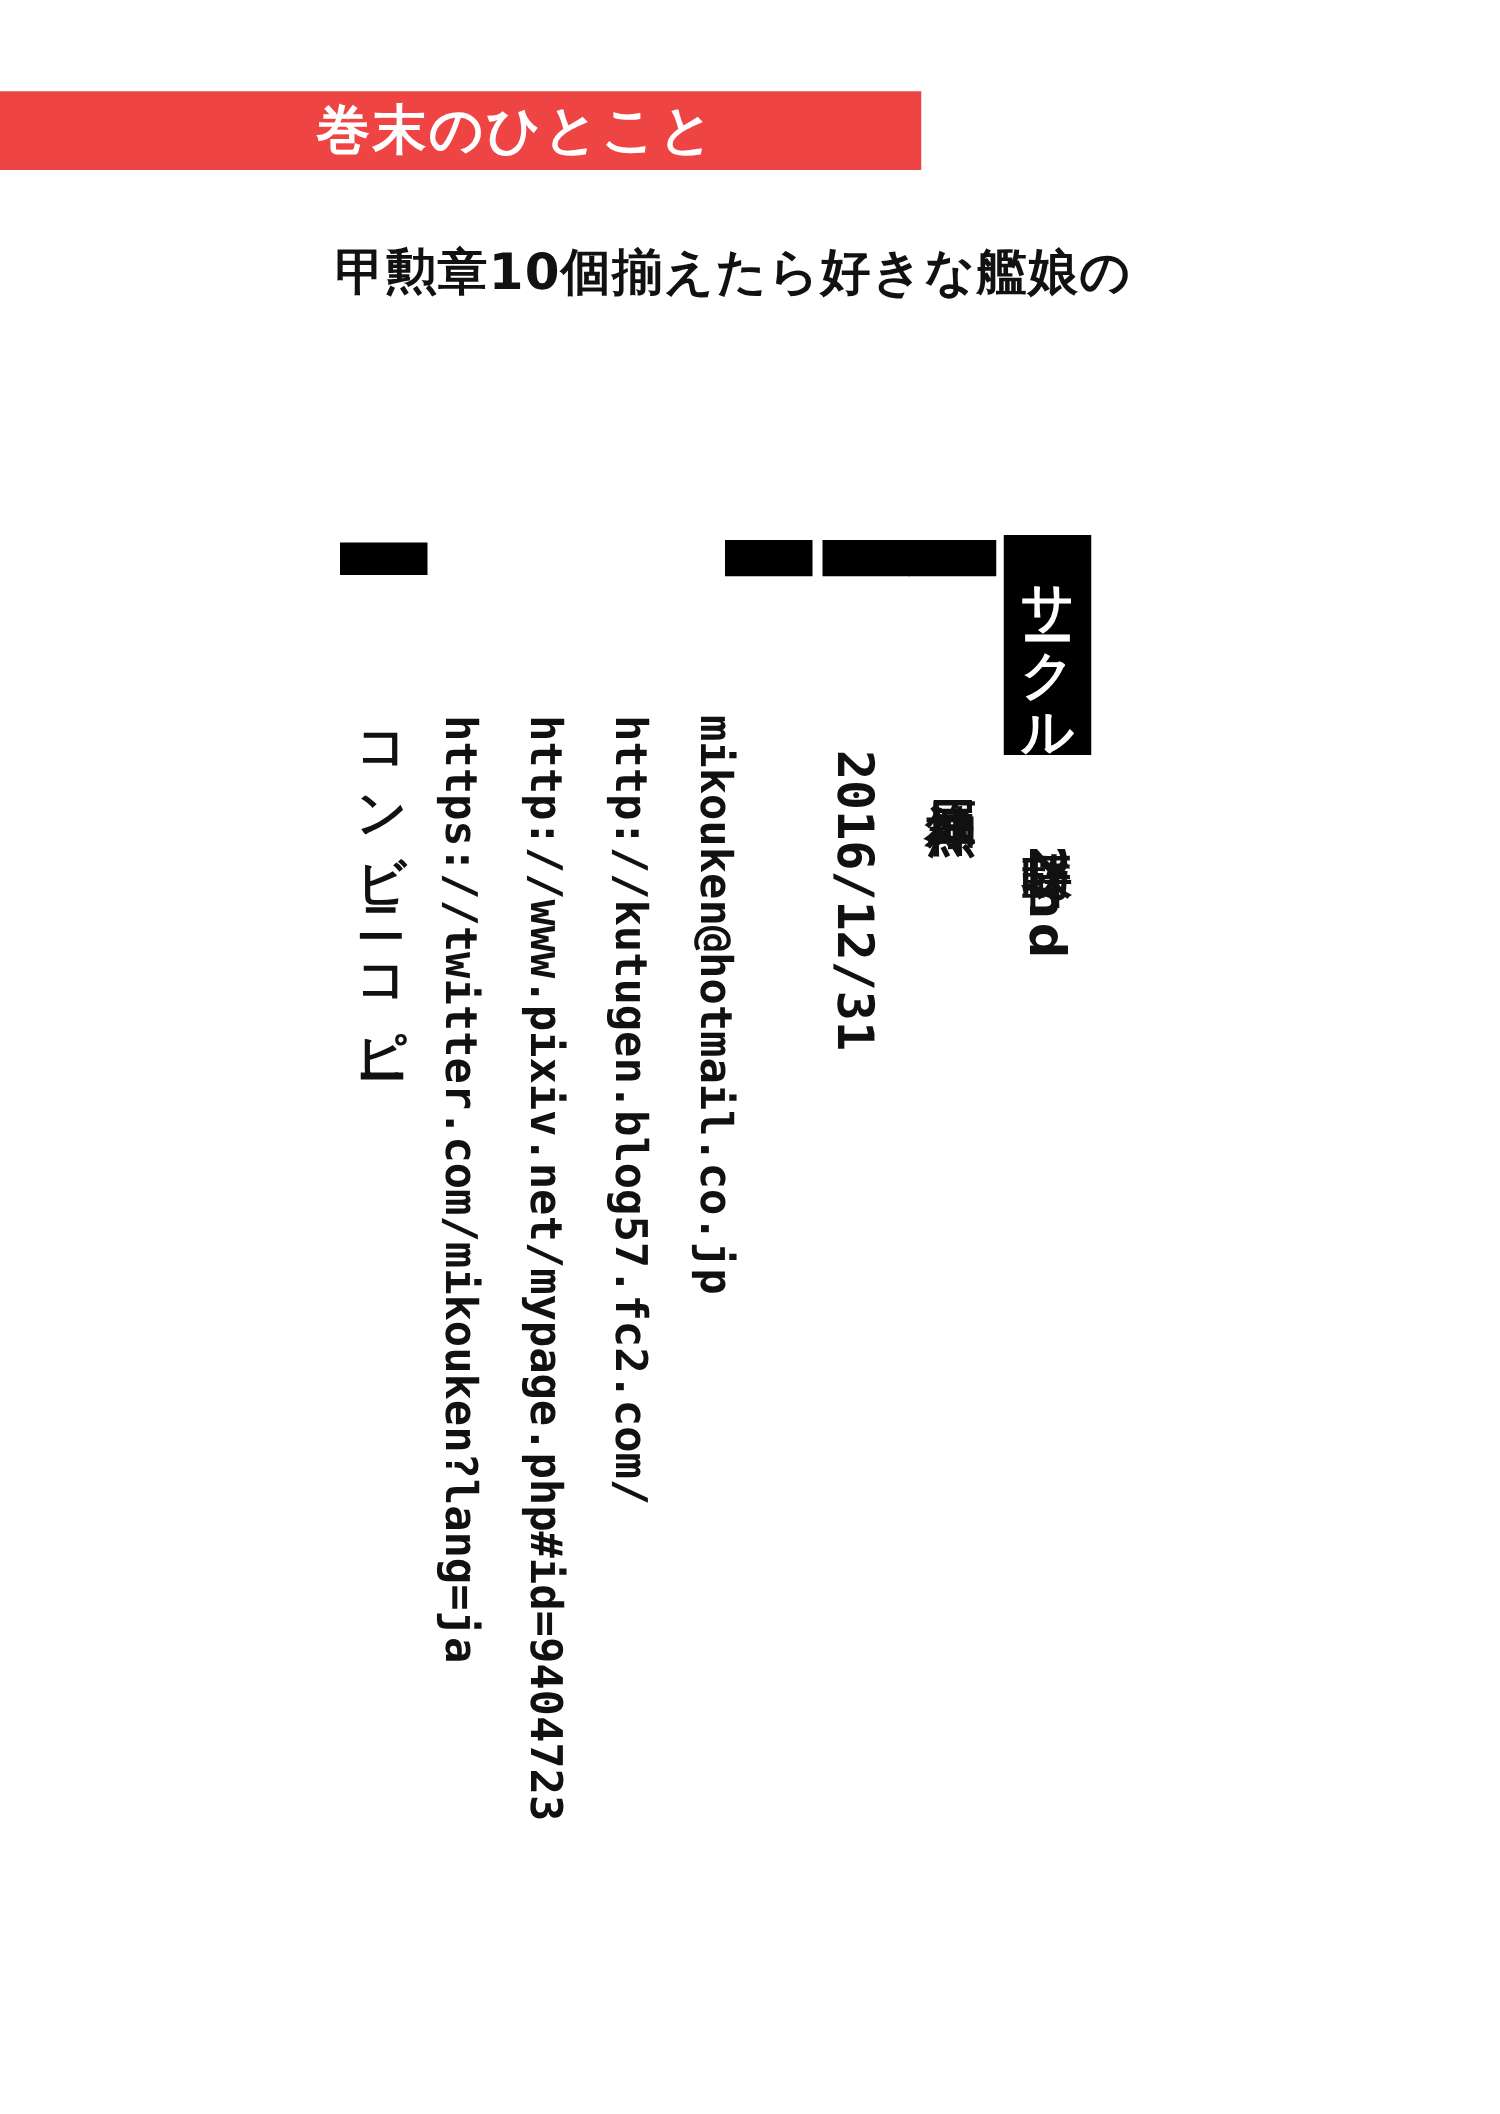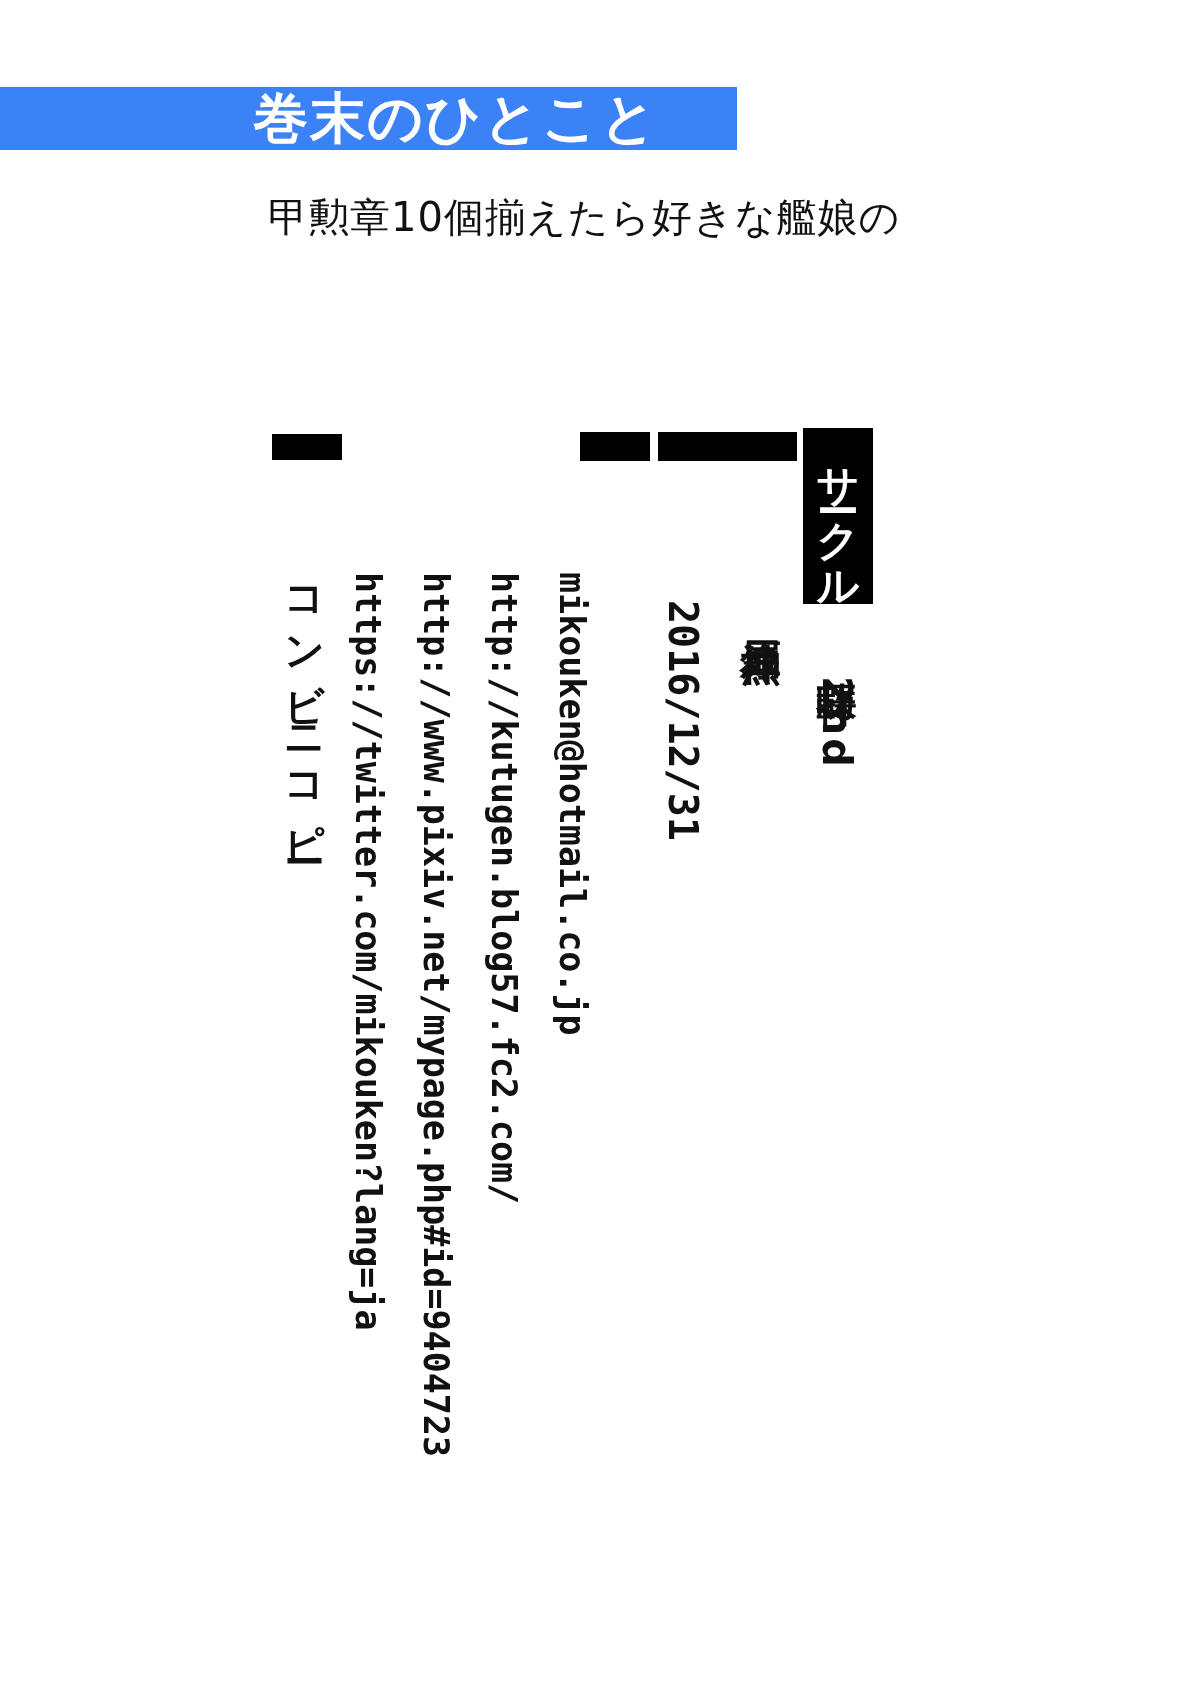--- a/index.html
+++ b/index.html
@@ -12,36 +12,36 @@
     position: relative;
     width: 1200px;
     height: 1691px;
     background: #ffffff;
     overflow: hidden;
     color: #111;
   }
   
   .banner {
     position: absolute;
-    left: 0; top: 87px;
+    left: 0; top: 73px;
     width: 737px; height: 63px;
-    background: #3b82f6;
+    background: #ef4444;
     color: #fff;
     font-weight: bold;
-    font-size: 55px;
+    font-size: 43px;
     line-height: 63px;
     padding-left: 253px;
     letter-spacing: 2px;
     white-space: nowrap;
   }
   
   .comment-line {
     position: absolute;
     left: 268px;
-    font-weight: normal;
+    font-weight: bold;
     font-size: 40px;
     letter-spacing: 1px;
     white-space: nowrap;
     color: #111;
   }
   .comment-line.l1 { top: 190px; }
   .comment-line.l2 { top: 262px; }
 
   
   .v-label {

